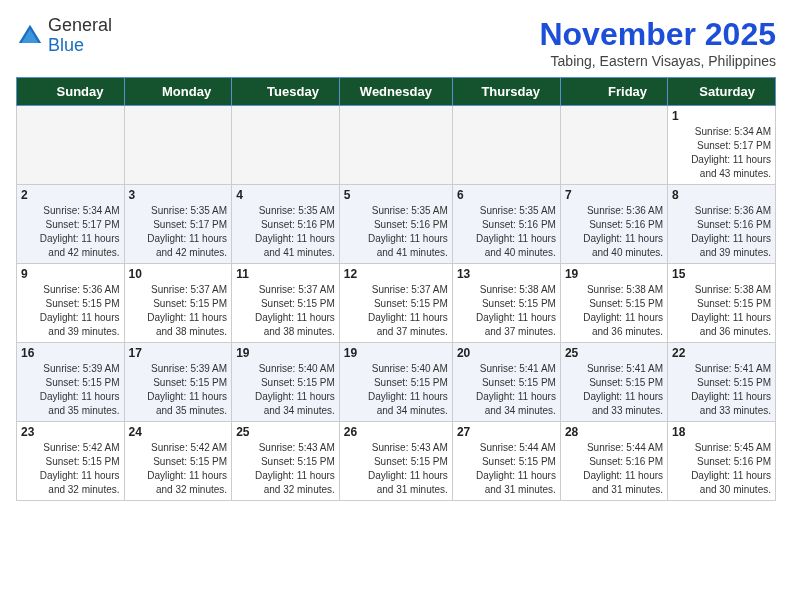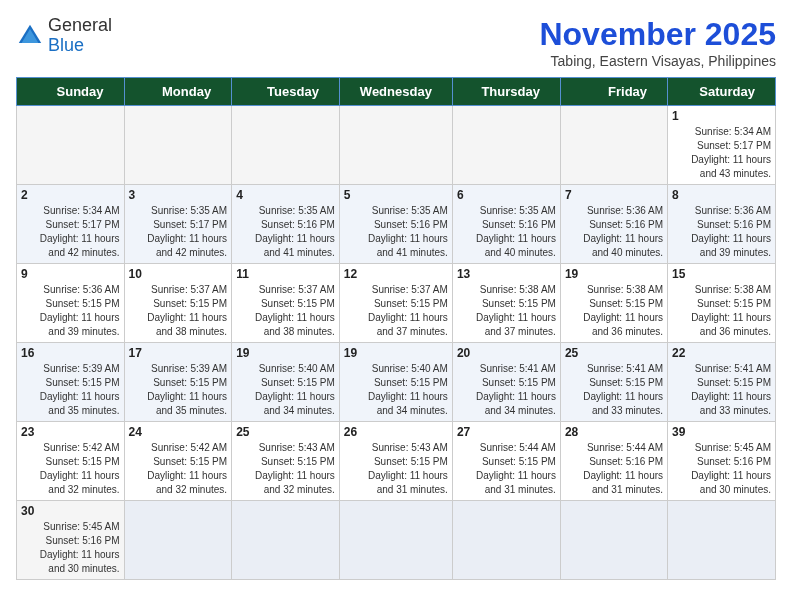--- a/index.html
+++ b/index.html
@@ -331,36 +331,21 @@
 and 31 minutes.</div>
         </td>
         <td>
           <span class="day-num">28</span>
           <div class="day-info" style="white-space: pre-line;">Sunrise: 5:44 AM
 Sunset: 5:16 PM
 Daylight: 11 hours
 and 31 minutes.</div>
         </td>
         <td>
-          <span class="day-num">39</span>
+          <span class="day-num">18</span>
           <div class="day-info" style="white-space: pre-line;">Sunrise: 5:45 AM
 Sunset: 5:16 PM
 Daylight: 11 hours
 and 30 minutes.</div>
         </td>
-      </tr>
-      <tr class="row-shade">
-        <td class="last-row">
-          <span class="day-num">30</span>
-          <div class="day-info" style="white-space: pre-line;">Sunrise: 5:45 AM
-Sunset: 5:16 PM
-Daylight: 11 hours
-and 30 minutes.</div>
-        </td>
-        <td class="empty"></td>
-        <td class="empty"></td>
-        <td class="empty"></td>
-        <td class="empty"></td>
-        <td class="empty"></td>
-        <td class="empty"></td>
       </tr>
     </tbody>
 </table>
 
 </body></html>

